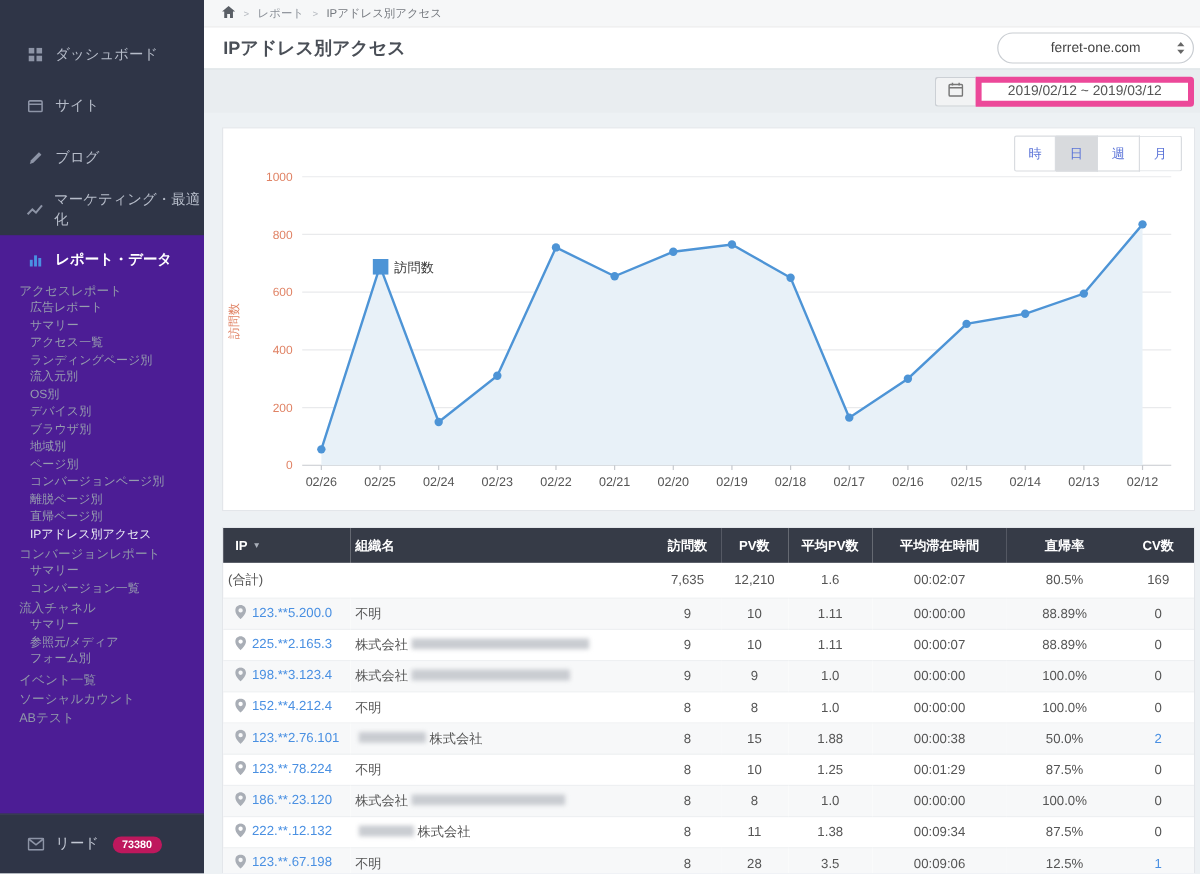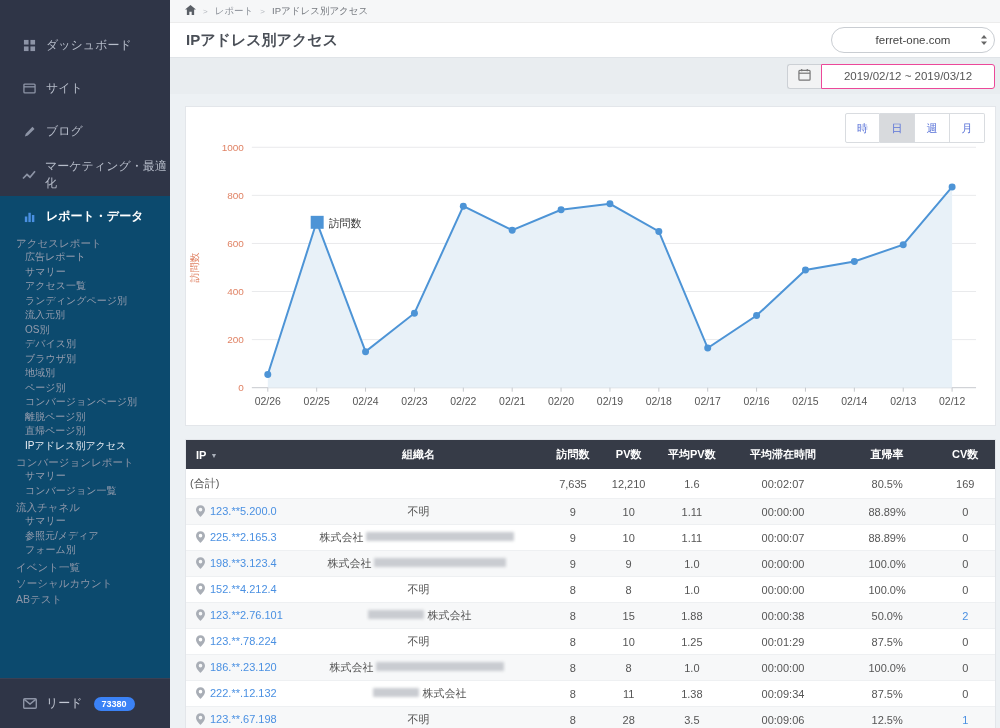--- a/index.html
+++ b/index.html
@@ -7,31 +7,31 @@
        font-family:"Liberation Sans","DejaVu Sans",sans-serif;}
   .app{display:flex;width:1000px;height:728px;}
 
   
   .sidebar{width:170px;min-width:170px;background:#2f3547;color:#b6bcc9;
            display:flex;flex-direction:column;font-size:12px;overflow:hidden;}
   .side-top{padding-top:24px;flex:0 0 auto;}
   .side-item{display:flex;align-items:center;gap:9px;padding-left:22px;height:43px;cursor:pointer;}
   .sicon{width:15px;display:inline-flex;justify-content:center;align-items:center;color:#8d94a6;}
   .sicon svg{display:block;}
-  .side-report{background:#0c4a6e;flex:1 1 auto;overflow:hidden;}
+  .side-report{background:#4c1d95;flex:1 1 auto;overflow:hidden;}
   .side-report > .side-item{height:40px;color:#fff;font-weight:bold;}
   .side-report > .side-item .sicon{color:#4a90e2;}
   .side-groups{padding-left:16px;}
   .side-group-label{font-size:10.5px;line-height:14px;margin-top:2px;color:#8f96a8;cursor:pointer;}
   .side-groups > .side-group-label:first-child{margin-top:0;}
   .side-child{padding-left:9px;font-size:10px;line-height:14.5px;color:#969dae;cursor:pointer;}
   .side-child.active{color:#eaedf3;}
   .side-footer{flex:0 0 auto;border-top:1px solid #3a4054;}
   .side-footer .side-item{height:49px;color:#c3c8d4;}
-  .badge{background:#3b82f6;color:#fff;font-size:9px;font-weight:bold;
+  .badge{background:#be185d;color:#fff;font-size:9px;font-weight:bold;
          padding:2px 8px;border-radius:9px;margin-left:2px;}
 
   
   .main{flex:1;display:flex;flex-direction:column;overflow:hidden;}
   .crumbbar{height:22px;background:#f6f7f8;border-bottom:1px solid #ececec;
             display:flex;align-items:center;gap:7px;padding:0 15px;font-size:9.5px;color:#8b9098;}
   .crumb{cursor:pointer;}
   .crumb.current{color:#75797f;cursor:default;}
   .sep{color:#b5b9bf;font-size:8px;}
   .titlerow{height:34px;background:#fff;display:flex;align-items:center;
@@ -40,41 +40,41 @@
   .siteselect{width:162px;height:24px;border:1px solid #c9cdd2;border-radius:13px;background:#fff;
               display:flex;align-items:center;justify-content:center;font-size:11.5px;color:#444;
               position:relative;cursor:pointer;}
   .siteselect .icon-slot{position:absolute;right:6px;top:6px;display:flex;}
   .datebar{height:36px;background:#e9edf0;border-top:1px solid #e0e4e8;
            display:flex;align-items:center;justify-content:flex-end;padding-right:5px;}
   .dategroup{display:flex;height:25px;}
   .calbtn{width:34px;border:1px solid #ccd0d5;border-right:none;background:#f2f3f4;
           border-radius:3px 0 0 3px;display:flex;align-items:center;justify-content:center;
           cursor:pointer;padding:0;}
-  .dateinput{width:172px;background:#fff;border:1px solid #ec4899;border-radius:0 3px 3px 0;
+  .dateinput{width:172px;background:#fff;border:5px solid #ec4899;border-radius:0 3px 3px 0;
              display:flex;align-items:center;justify-content:center;font-size:11.5px;color:#555;cursor:pointer;}
   .content{flex:1;padding:12px 4px 0 15px;overflow:hidden;}
   .card{background:#fff;border:1px solid #e3e6ea;box-sizing:border-box;}
   .chartcard{position:relative;height:320px;margin-bottom:13px;}
   .granularity{position:absolute;top:6px;right:10px;display:flex;z-index:2;}
   .gbtn{width:35px;height:30px;border:1px solid #d9dce0;border-left:none;background:#fff;
         color:#5b74d8;font-size:11px;cursor:pointer;padding:0;}
   .gbtn:first-child{border-left:1px solid #d9dce0;border-radius:2px 0 0 2px;}
   .gbtn:last-child{border-radius:0 2px 2px 0;}
   .gbtn.active{background:#d8dadd;}
   #chart-svg{display:block;width:100%;height:318px;}
 
   
   .tablecard table{width:100%;border-collapse:collapse;font-size:11px;color:#555;table-layout:fixed;}
   thead th{background:#363b47;color:#fff;font-weight:bold;font-size:11px;padding:7px 4px;}
   td{padding:5px 4px;border-top:1px solid #eef0f2;overflow:hidden;white-space:nowrap;}
   tr.total td{border-top:none;padding:7px 4px;}
   tr.zebra{background:#f7f8f9;}
   .c0{width:12.5%;text-align:left;padding-left:10px;}
-  .c1{width:33%;text-align:center;}
+  .c1{width:33%;text-align:left;}
   .c2{width:6.5%;text-align:center;}
   .c3{width:6.5%;text-align:center;}
   .c4{width:8.5%;text-align:center;}
   .c5{width:14%;text-align:center;}
   .c6{width:12%;text-align:center;}
   .c7{width:7%;text-align:center;}
   .iplink{color:#4a90e2;cursor:pointer;text-align:center;}
   .cvlink{color:#4a90e2;cursor:pointer;}
   .pin{margin-right:5px;vertical-align:-2px;display:inline-block;}
   .sorta{color:#aab0ba;font-size:7px;margin-left:4px;vertical-align:1px;}

